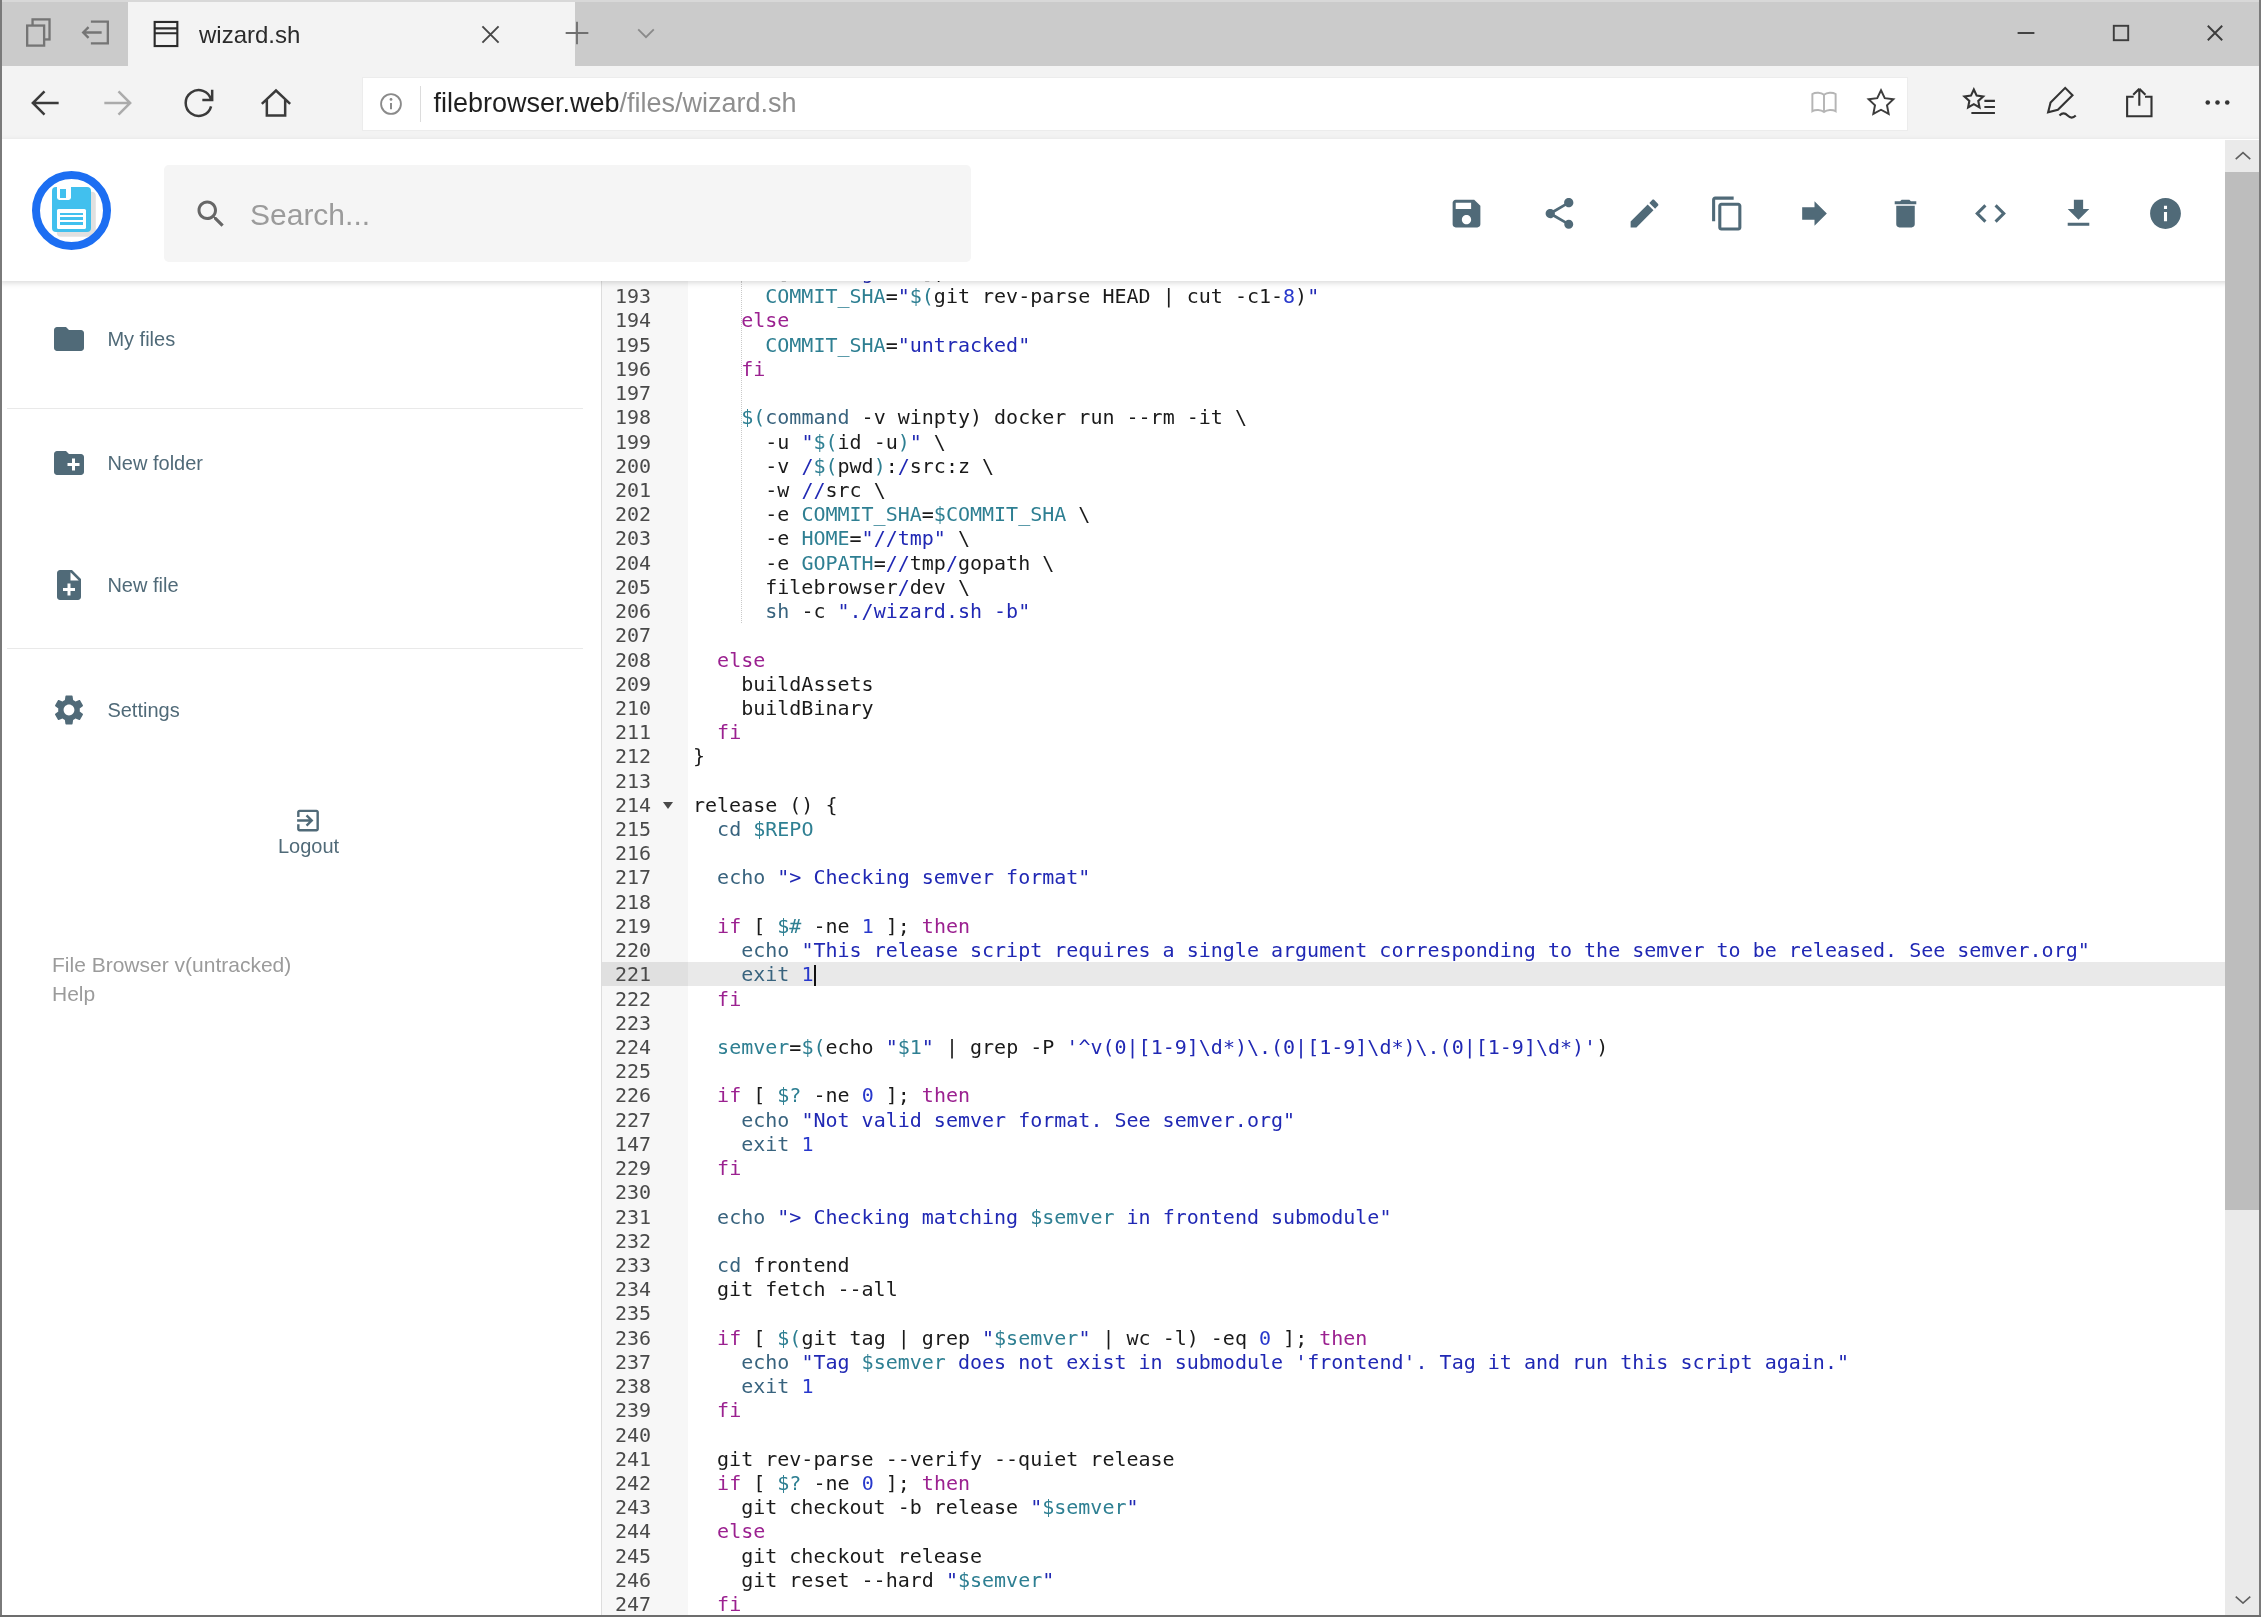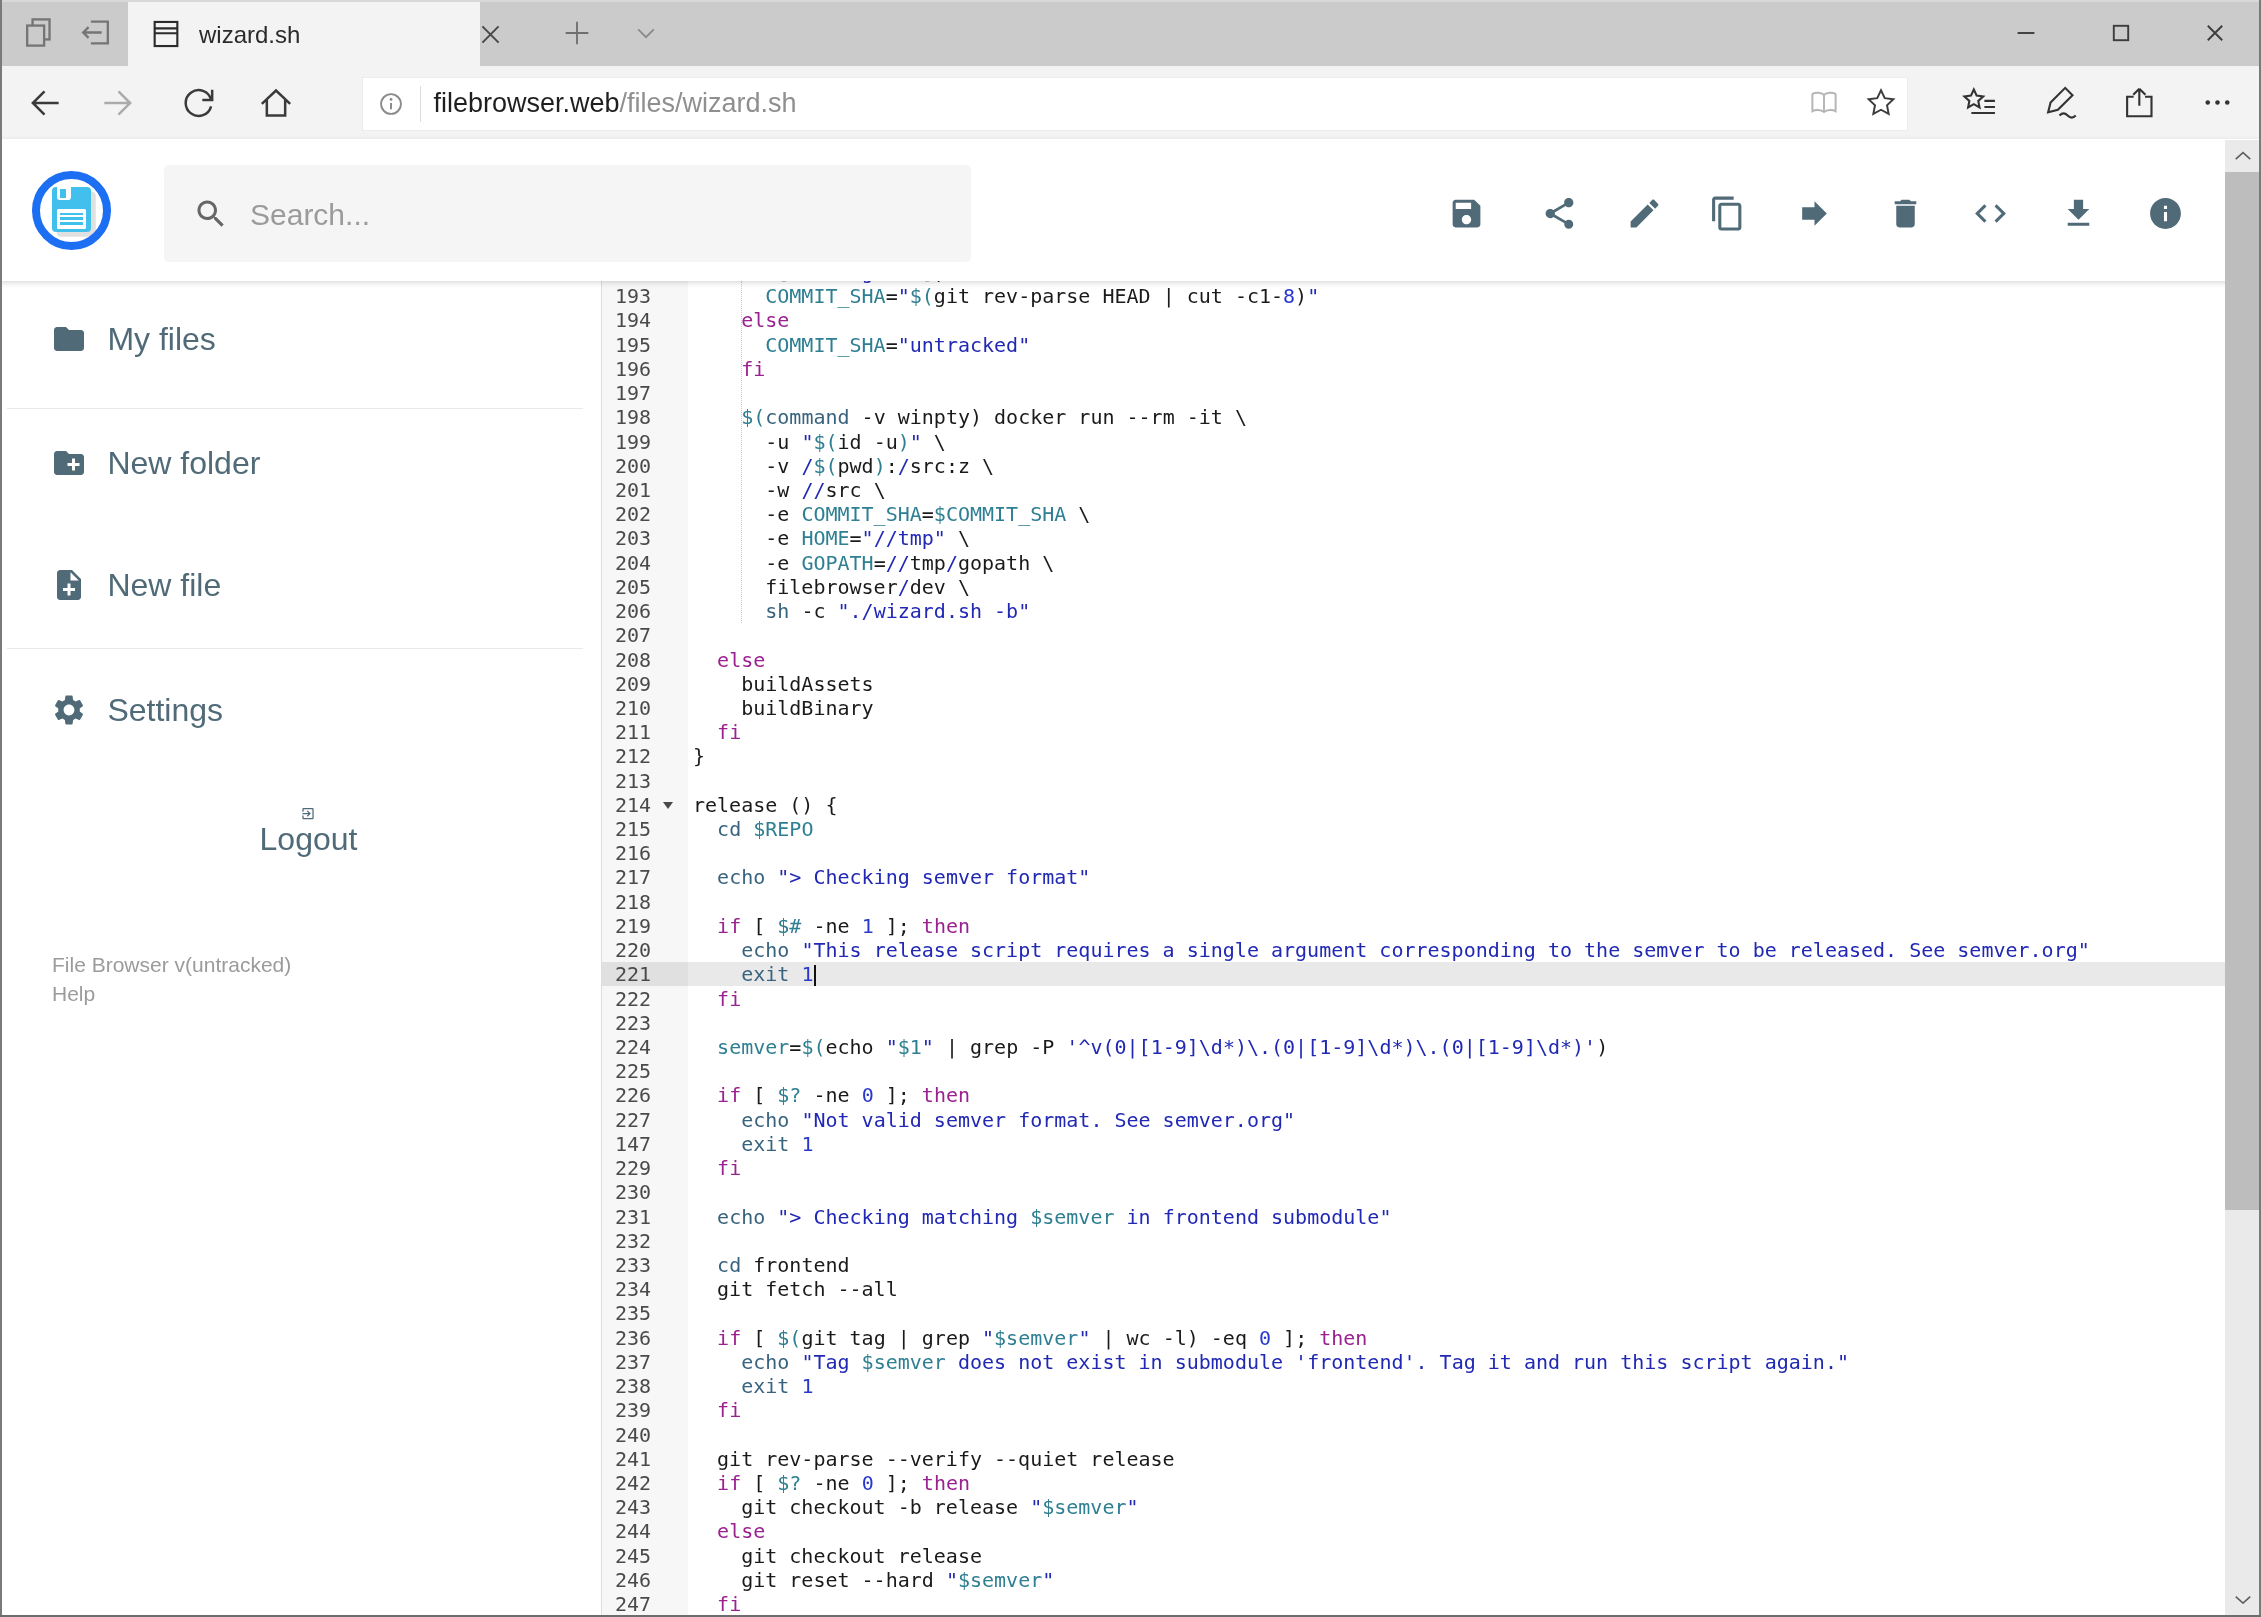--- a/index.html
+++ b/index.html
@@ -13,21 +13,21 @@
 
   
   .edge-top{left:0;top:0;width:2261px;height:1.6px;background:#d8d8d8;z-index:60;}
   .edge-left{left:0;top:0;width:1.6px;height:1617px;background:#7a7a7a;z-index:60;}
   .edge-right{right:0;top:0;width:1.6px;height:1617px;background:#7a7a7a;z-index:60;}
   .edge-bottom{left:0;bottom:0;width:2261px;height:2.4px;background:#6d6d6d;z-index:60;}
 
   
   .tabstrip{left:0;top:0;width:2261px;height:66px;background:#cbcbcb;}
   .tabstrip-btn{width:52px;height:52px;top:6.5px;display:flex;align-items:center;justify-content:center;color:#6f6f6f;}
-  .active-tab{left:128px;top:1.6px;width:352px;height:65px;background:#f3f3f3;}
+  .active-tab{left:128px;top:1.6px;width:447px;height:65px;background:#f3f3f3;}
   .tab-title{position:absolute;left:71px;top:0;height:65px;line-height:65px;font-size:24px;color:#2b2b2b;}
   .tab-doc{position:absolute;left:21px;top:15.3px;}
   .tab-close{position:absolute;left:347px;top:17px;width:31px;height:31px;display:flex;align-items:center;justify-content:center;}
   .win-btn{top:9px;width:48px;height:48px;display:flex;align-items:center;justify-content:center;color:#3d3d3d;}
 
   
   .navbar{left:0;top:66px;width:2261px;height:73px;background:#f3f3f3;border-bottom:0.8px solid #e6e6e6;}
   .nav-btn{top:0;height:73px;width:58px;display:flex;align-items:center;justify-content:center;}
   .urlbox{left:362px;top:10.5px;width:1544px;height:52px;background:#fff;border:0.8px solid #ececec;display:flex;align-items:center;}
   .url-info{margin-left:11.3px;}
@@ -46,21 +46,21 @@
   .floppy .label i{position:absolute;left:3.2px;width:22.6px;height:2.4px;background:var(--logo_floppy);}
   .search{left:164px;top:165px;width:807px;height:97px;background:#f5f5f5;border-radius:4.8px;z-index:6;}
   .search svg{position:absolute;left:29px;top:31px;}
   .search input{position:absolute;left:84px;top:0;width:694px;height:97px;border:none;outline:none;background:transparent;font-size:30px;font-family:"Liberation Sans",sans-serif;color:#444;}
   .search input::placeholder{color:#9b9b9b;opacity:1;}
   .tool-btn{top:181px;width:65px;height:65px;display:flex;align-items:center;justify-content:center;color:var(--icon_slate);z-index:6;}
 
   
   .side-item{left:32px;width:533px;height:52px;display:flex;align-items:center;color:var(--icon_slate);cursor:pointer;}
   .side-item .ic{margin-left:19.4px;width:36px;height:36px;}
-  .side-item .lbl{margin-left:20px;font-size:32px;}
+  .side-item .lbl{margin-left:20px;font-size:20px;}
   .side-div{left:6.5px;width:576px;height:0.8px;background:#e9e9e9;}
   .side-foot{left:52px;font-size:21px;color:#9b9b9b;}
 
   
   .editor{left:601px;top:281px;width:1661px;height:1336px;overflow:hidden;background:#fff;border-left:0.8px solid #ddd;font-family:"DejaVu Sans Mono",monospace;font-size:20px;}
   .gutterbg{position:absolute;left:0;top:0;width:86px;height:1336px;background:var(--gutter_bg);}
   .indent-guide{position:absolute;left:139px;top:0;height:342px;border-left:0.8px dotted #c9c9c9;}
   .crow{position:absolute;left:0;width:1661px;height:24px;}
   .crow.active{background:var(--active_line_bg);}
   .crow.active .lnc{background:#e0e0e0;}

